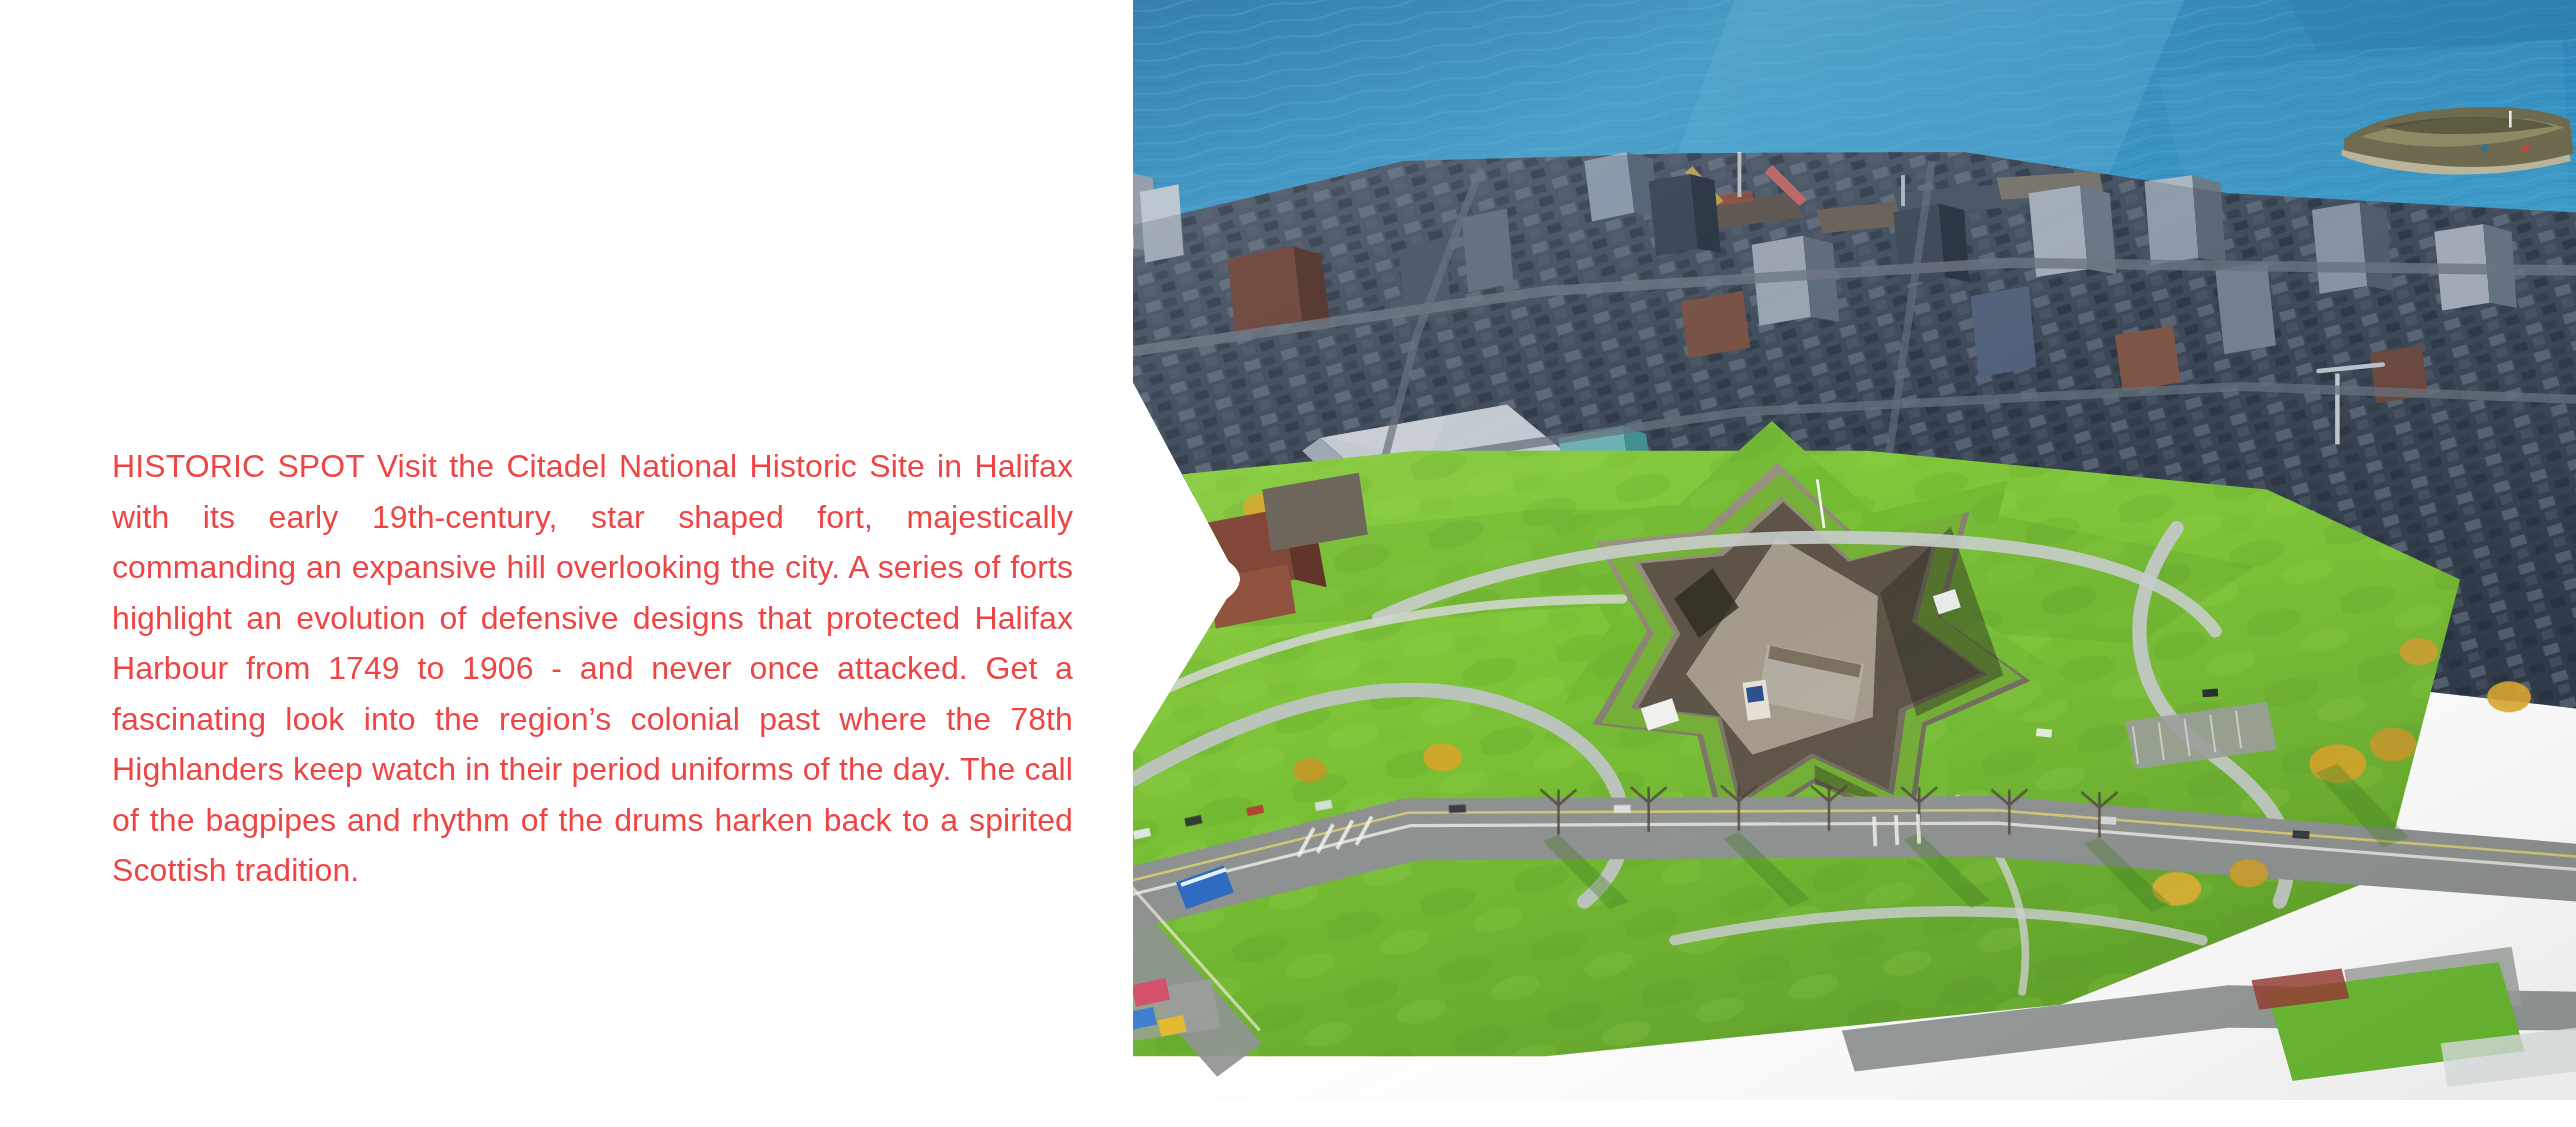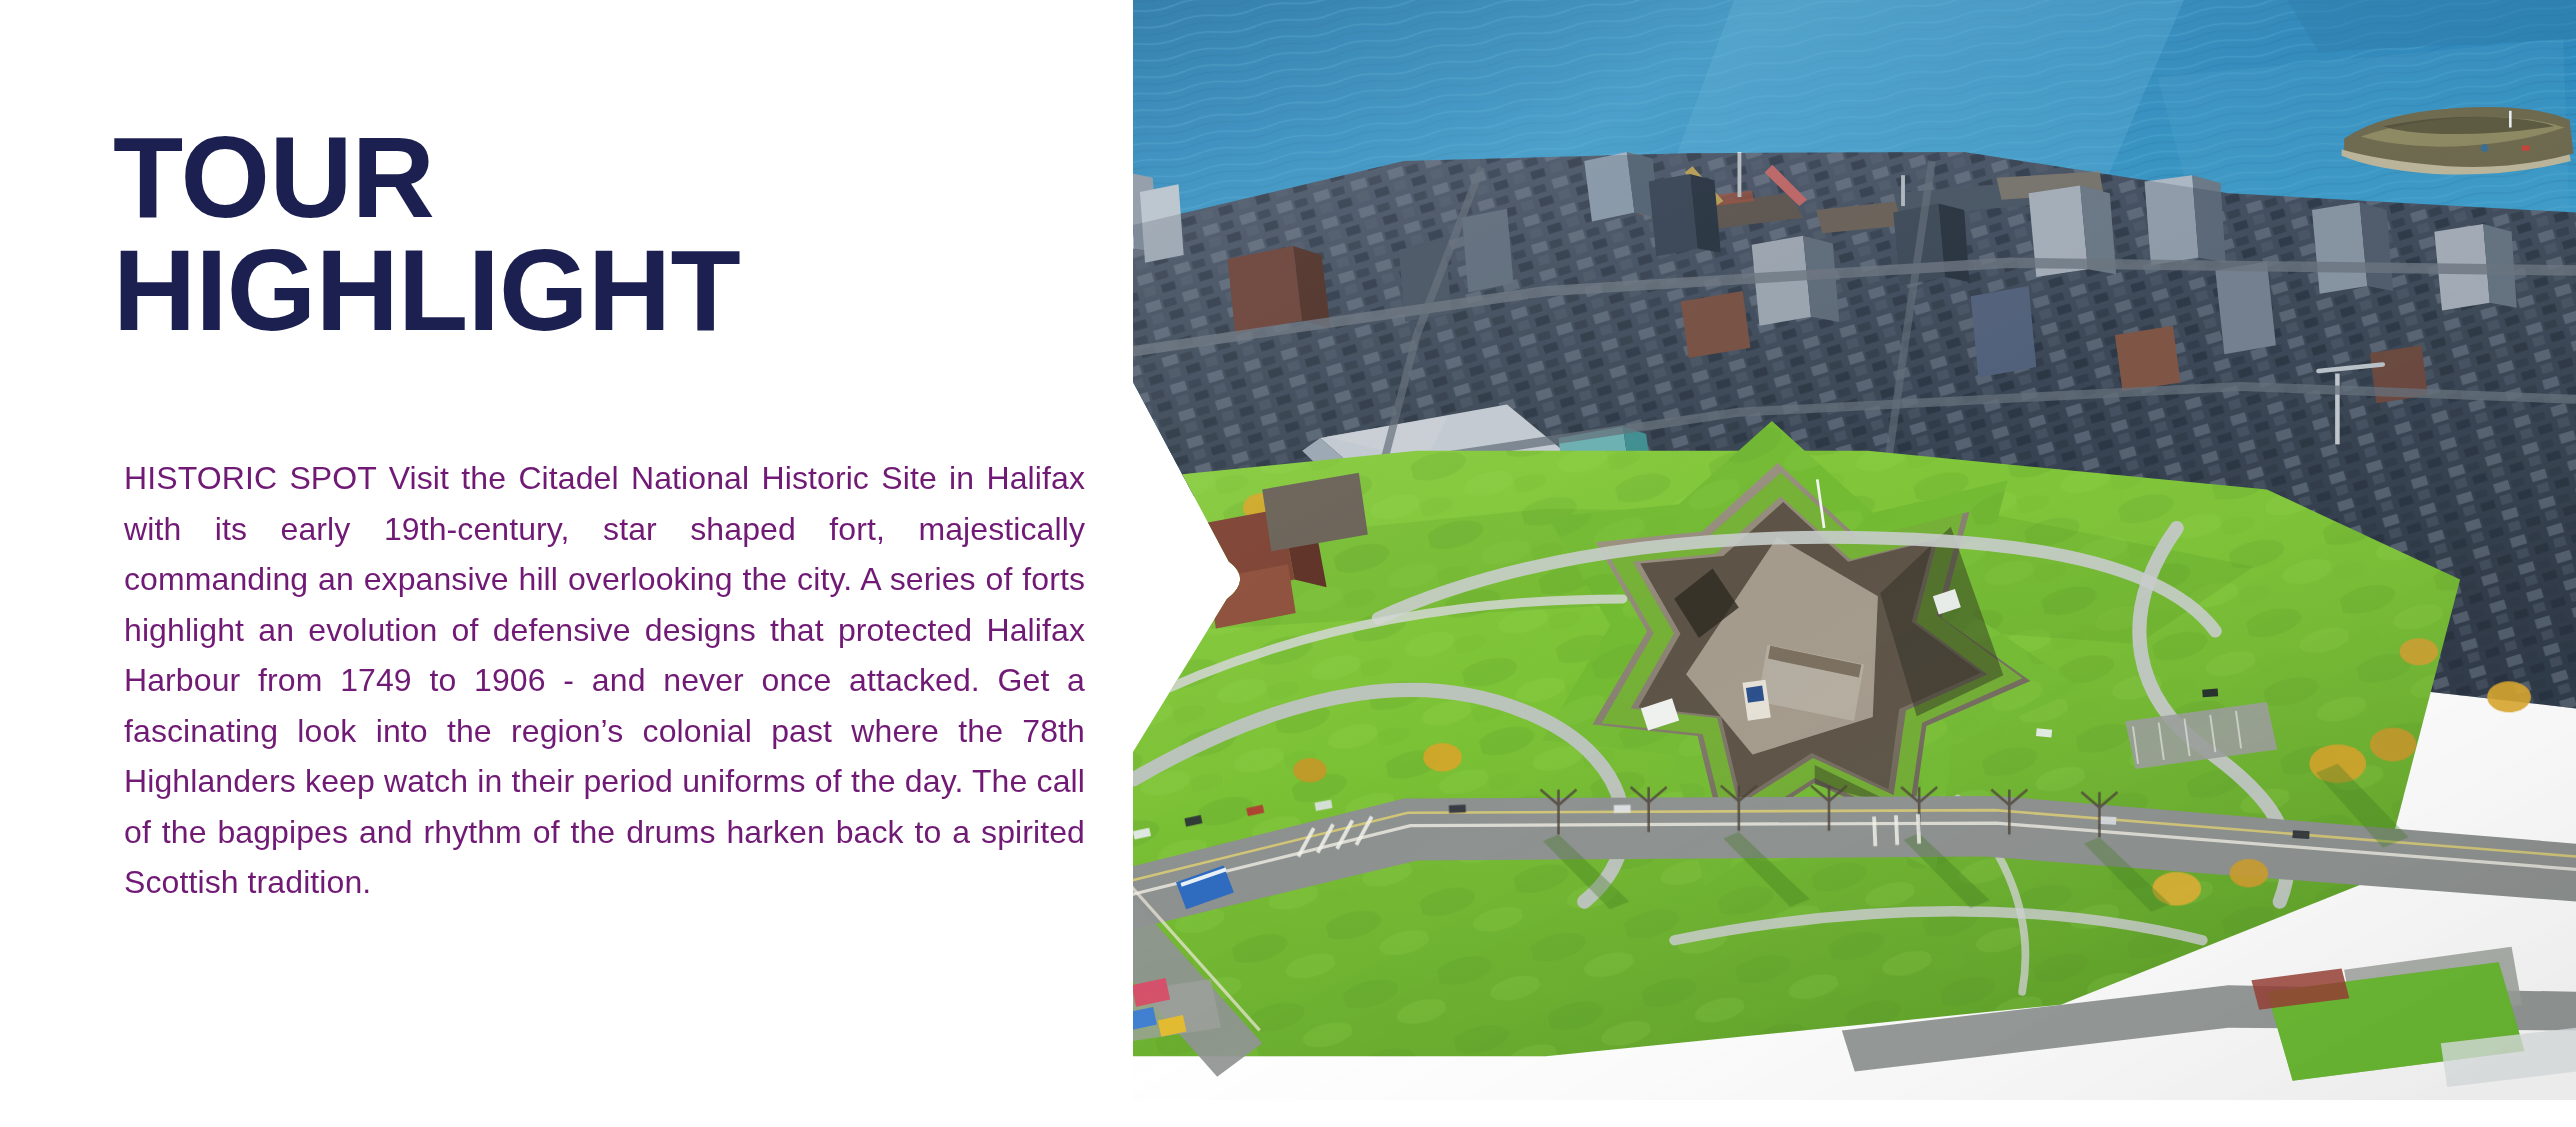--- a/index.html
+++ b/index.html
@@ -20,25 +20,25 @@
     font-size:115px;
     line-height:0.98;
     font-weight:700;
     letter-spacing:-0.6px;
     color:#1b2050;
     text-transform:uppercase;
     white-space:pre-line;
   }
   #body-copy{
     position:absolute;left:112px;top:441px;width:961px;
-    margin:12px;
+    margin:0;
     font-size:32px;
     line-height:1.58;
     font-weight:400;
-    color:#701a75;
+    color:#ef4444;
     text-align:justify;
     text-justify:inter-word;
     letter-spacing:0.1px;
   }
 
   
   #photo-wrap{
     position:absolute;left:0;top:0;width:2576px;height:1127px;z-index:1;
   }
   #photo-svg{display:block;width:2576px;height:1127px;}
@@ -399,18 +399,16 @@
         <path d="M2016,1330 L2040,1286 M2046,1324 L2070,1280 M2076,1318 L2100,1274 M2106,1312 L2130,1268"></path>
         <path d="M2910,1268 L2912,1314 M2944,1266 L2946,1312 M2978,1264 L2980,1310"></path>
       </g>
 
       <rect x="1380" y="-20" width="2640" height="1780" fill="url(#lightG)"></rect>
     </g>
   </svg>
 </div>
 
 <div id="text-panel">
-  <h1 id="page-title">TOUR
-HIGHLIGHT</h1>
 
   <p id="body-copy">HISTORIC SPOT Visit the Citadel National Historic Site in Halifax with its early 19th-century, star shaped fort, majestically commanding an expansive hill overlooking the city. A series of forts highlight an evolution of defensive designs that protected Halifax Harbour from 1749 to 1906 - and never once attacked. Get a fascinating look into the region’s colonial past where the 78th Highlanders keep watch in their period uniforms of the day. The call of the bagpipes and rhythm of the drums harken back to a spirited Scottish tradition.</p>
 </div>
 
 
 </body></html>

